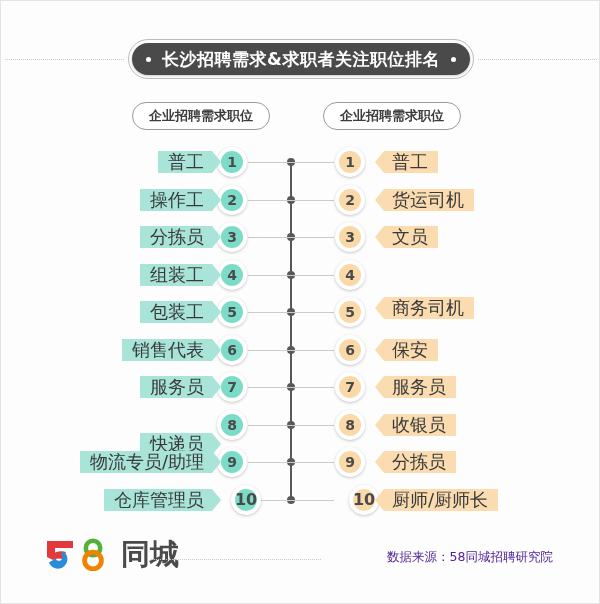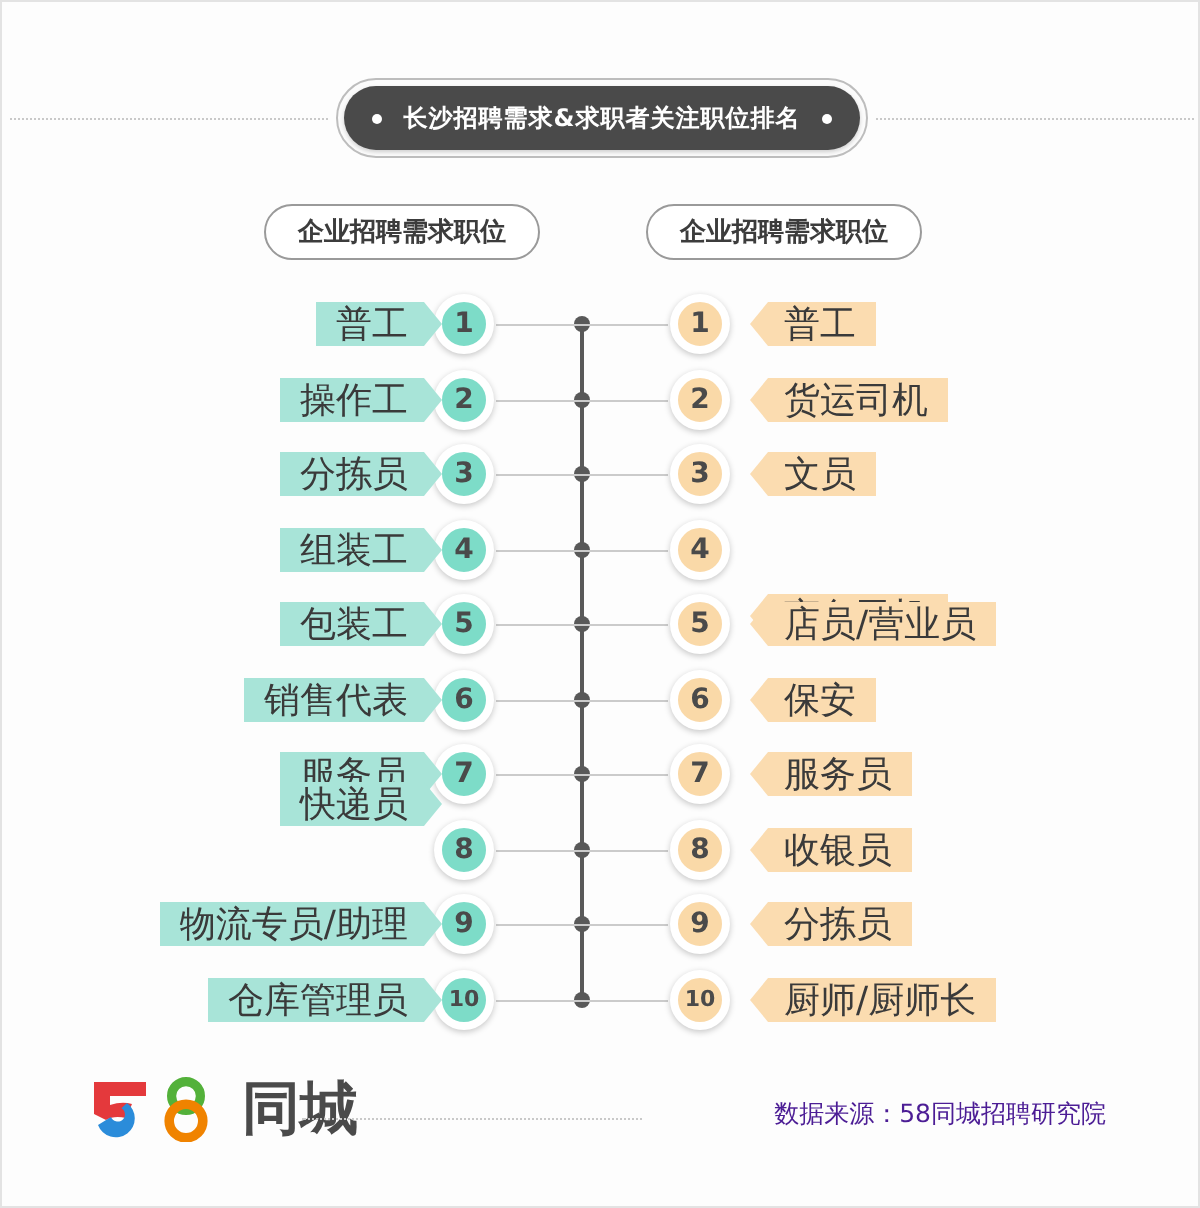--- a/index.html
+++ b/index.html
@@ -44,21 +44,21 @@
     padding: 0 14px;
     display: flex; align-items: center; gap: 11px;
     box-shadow: 0 1px 2px rgba(0,0,0,0.18);
   }
   .title-dot {
     width: 5px; height: 5px; border-radius: 50%;
     background: #ffffff; flex: 0 0 auto;
   }
   .title-text {
     color: #ffffff;
-    font-size: 12px;
+    font-size: 17px;
     font-weight: bold;
     letter-spacing: 0.5px;
     white-space: nowrap;
   }
 
   
   .col-head {
     position: absolute;
     top: 101px;
     height: 28px;
@@ -110,21 +110,21 @@
     display: flex; align-items: center; justify-content: center;
     font-size: 14px;
     font-weight: bold;
     color: #4a4a4a;
     border: 4px solid #ffffff;
     box-shadow: 0 1px 3px rgba(0,0,0,0.22);
     margin-top: -15px;
   }
   .num-left  { left: 216px; background: #7ddcc8; }
   .num-right { left: 334px; background: #fad9a8; }
-  .num.wide  { font-size: 11px; }
+  .num.wide  { font-size: 16px; margin-left: 14px; }
 
   
   .tag {
     position: absolute;
     height: 22px;
     display: flex; align-items: center;
     font-size: 18px;
     color: #3a3a3a;
     white-space: nowrap;
     margin-top: -11px;
@@ -244,41 +244,40 @@
       <div class="num num-left" style="top: 273.5px;">4</div>
       <div class="num num-right" style="top: 273.5px;">4</div>
       <div class="tag tag-left" style="top: 273.5px;">组装工</div>
       <div class="tag tag-right" style="top: 273.5px; margin-top: 22px;">商务司机</div>
       <div class="spine-dot" style="top: 311px;"></div>
       <div class="conn conn-left" style="top: 311px;"></div>
       <div class="conn conn-right" style="top: 311px;"></div>
       <div class="num num-left" style="top: 311px;">5</div>
       <div class="num num-right" style="top: 311px;">5</div>
       <div class="tag tag-left" style="top: 311px;">包装工</div>
-      <div class="tag tag-right" style="top: 311px;">店员/营业员</div>
       <div class="spine-dot" style="top: 348.5px;"></div>
       <div class="conn conn-left" style="top: 348.5px;"></div>
       <div class="conn conn-right" style="top: 348.5px;"></div>
       <div class="num num-left" style="top: 348.5px;">6</div>
       <div class="num num-right" style="top: 348.5px;">6</div>
       <div class="tag tag-left" style="top: 348.5px;">销售代表</div>
       <div class="tag tag-right" style="top: 348.5px;">保安</div>
       <div class="spine-dot" style="top: 386px;"></div>
       <div class="conn conn-left" style="top: 386px;"></div>
       <div class="conn conn-right" style="top: 386px;"></div>
       <div class="num num-left" style="top: 386px;">7</div>
       <div class="num num-right" style="top: 386px;">7</div>
       <div class="tag tag-left" style="top: 386px;">服务员</div>
       <div class="tag tag-right" style="top: 386px;">服务员</div>
       <div class="spine-dot" style="top: 423.5px;"></div>
       <div class="conn conn-left" style="top: 423.5px;"></div>
       <div class="conn conn-right" style="top: 423.5px;"></div>
       <div class="num num-left" style="top: 423.5px;">8</div>
       <div class="num num-right" style="top: 423.5px;">8</div>
-      <div class="tag tag-left" style="top: 401px;">快递员</div>
+      <div class="tag tag-left" style="top: 443px;">快递员</div>
       <div class="tag tag-right" style="top: 423.5px;">收银员</div>
       <div class="spine-dot" style="top: 461px;"></div>
       <div class="conn conn-left" style="top: 461px;"></div>
       <div class="conn conn-right" style="top: 461px;"></div>
       <div class="num num-left" style="top: 461px;">9</div>
       <div class="num num-right" style="top: 461px;">9</div>
       <div class="tag tag-left" style="top: 461px;">物流专员/助理</div>
       <div class="tag tag-right" style="top: 461px;">分拣员</div>
       <div class="spine-dot" style="top: 498.5px;"></div>
       <div class="conn conn-left" style="top: 498.5px;"></div>

